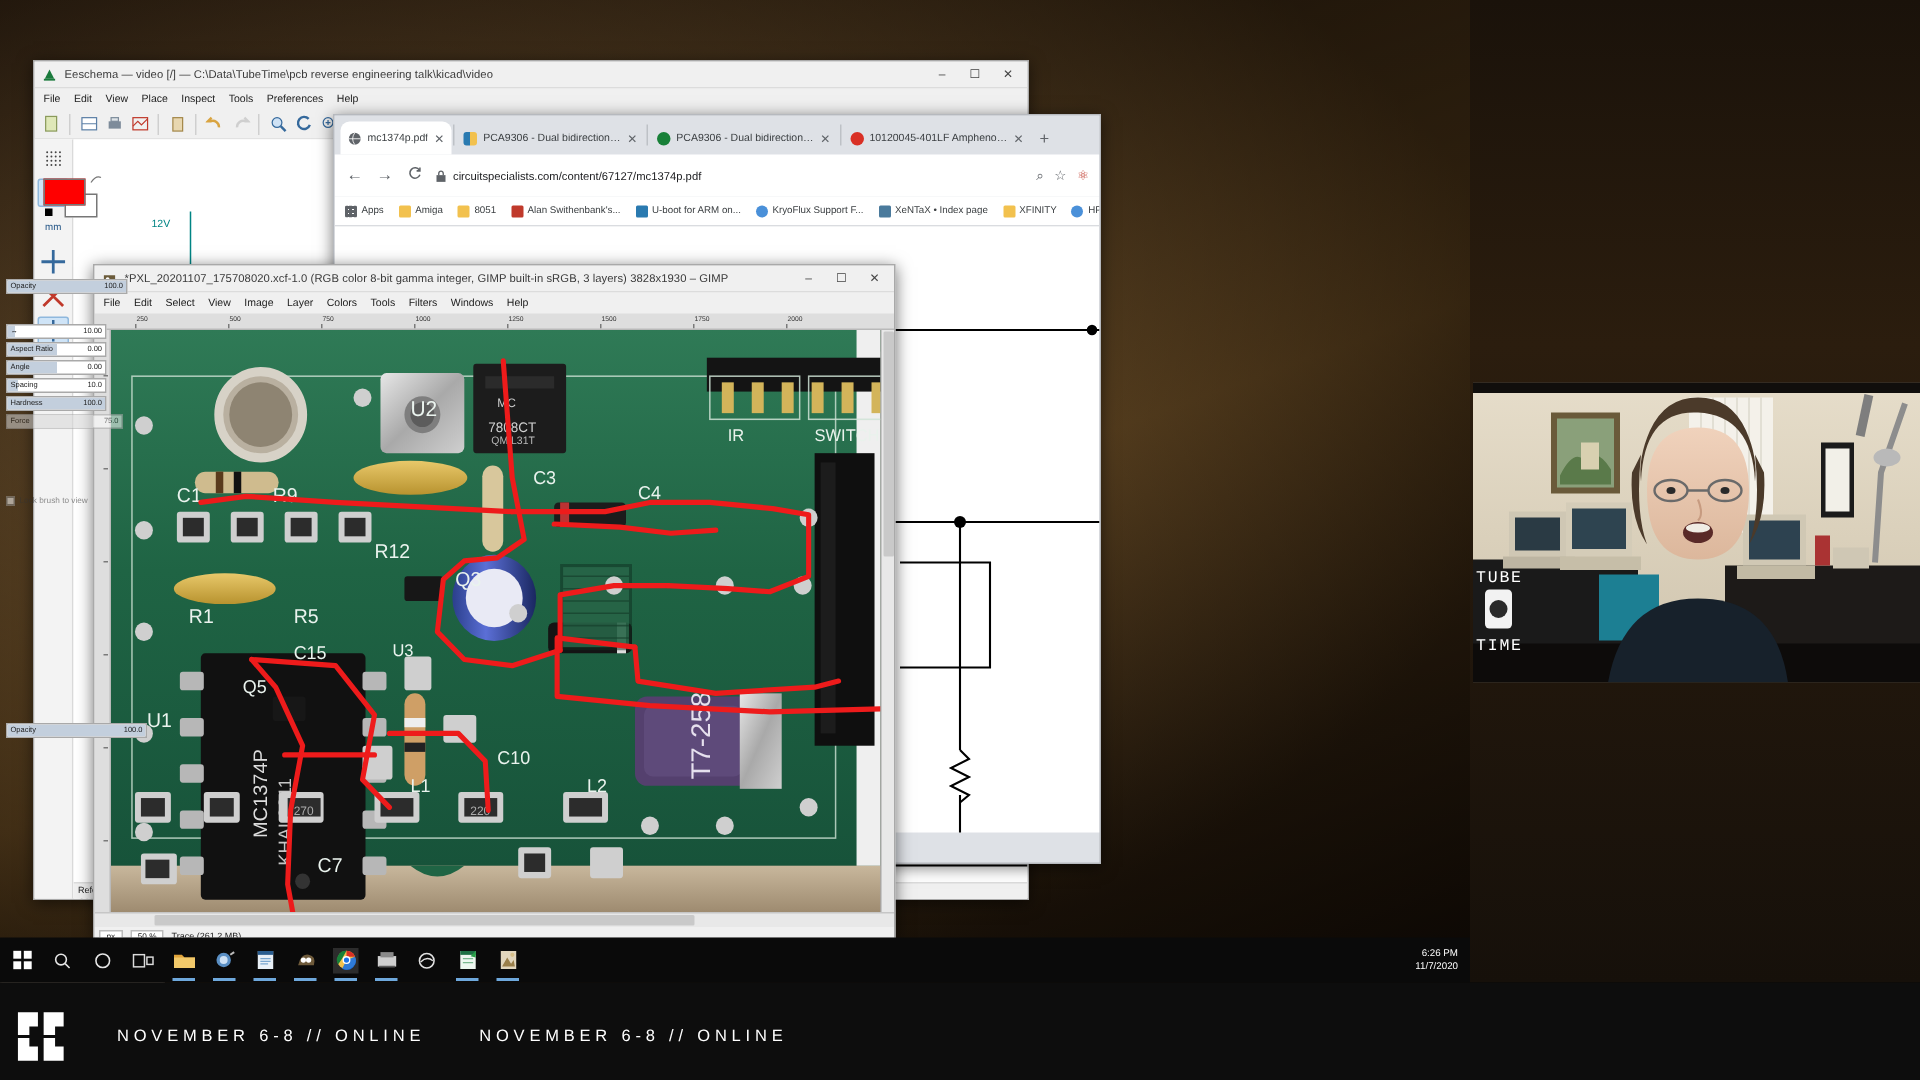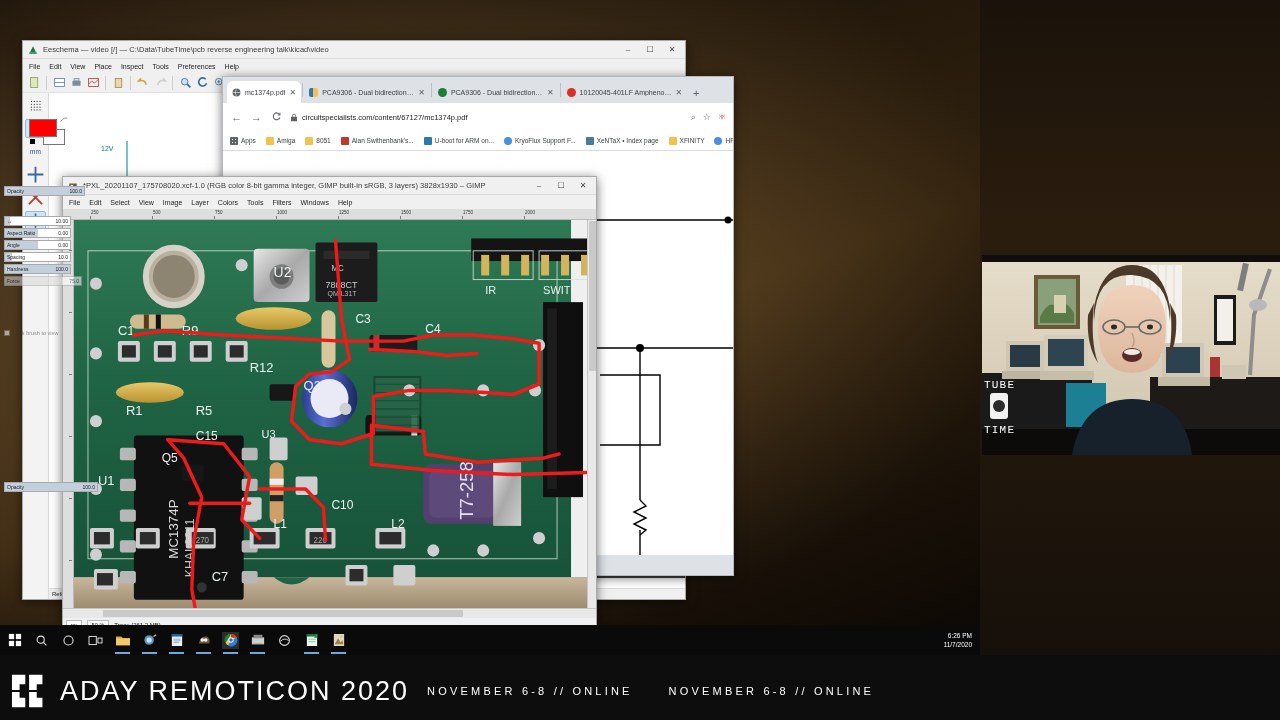--- a/index.html
+++ b/index.html
@@ -1636,19 +1636,18 @@
 
   <div id="banner">
     <svg class="bn-logo" viewBox="0 0 44 42">
       <g fill="#fff">
         <path d="M2 4 h14 v10 h-6 v6 H2 z"></path>
         <path d="M20 4 h14 v10 h-6 v6 h-8 z"></path>
         <path d="M2 22 h8 v6 h6 v10 H2 z"></path>
         <path d="M20 22 h8 v6 h6 v10 H20 z"></path>
       </g>
     </svg>
-    <span class="bn-big">ADAY REMOTICON 2020</span>
     <span class="bn-small">NOVEMBER 6-8 // ONLINE</span>
     <span class="bn-small">NOVEMBER 6-8 // ONLINE</span>
 
   </div>
 
 </div>
 
 </body></html>

